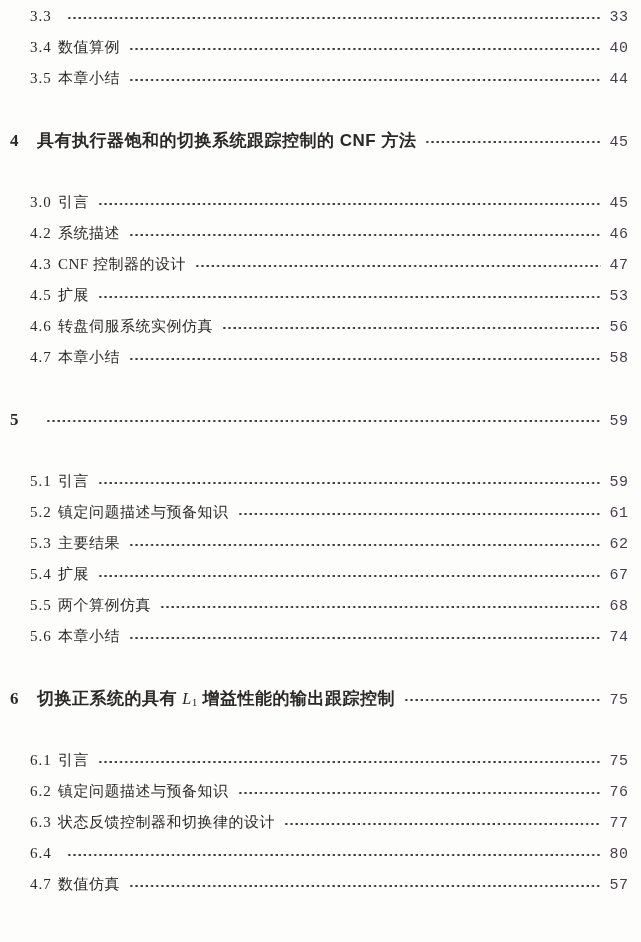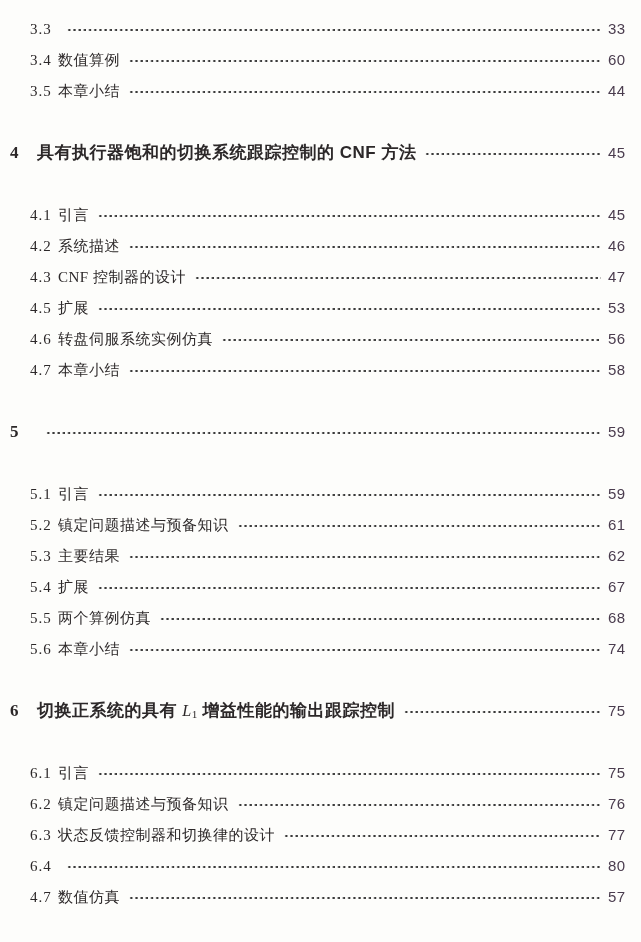--- a/index.html
+++ b/index.html
@@ -12,21 +12,21 @@
   html, body { background: #ffffff; }
   body {
     width: 641px; height: 942px;
     font-family: "Liberation Serif", serif;
     color: var(--text-color);
     overflow: hidden;
   }
   .page {
     width: 641px; height: 942px;
     background: var(--background);
-    padding: 13px 11px 0 10px;
+    padding: 1px 11px 0 10px;
   }
   .row {
     display: flex;
     align-items: baseline;
     height: 31px;
     line-height: 31px;
     white-space: nowrap;
   }
   .row.section {
     padding-left: 20px;
@@ -67,58 +67,58 @@
     align-self: center;
     height: 6px;
     margin: 2px 7px 0 9px;
     background-image: radial-gradient(circle at 2.4px 3px, var(--dot-color) 1.05px, transparent 1.45px);
     background-size: 5.2px 6px;
     background-repeat: repeat-x;
   }
   .pagenum {
     flex: 0 0 auto;
     width: 22px;
-    text-align: left;
+    text-align: center;
     font-size: 15px;
     font-weight: 400;
-    font-family: Liberation Sans, sans-serif;
+    font-family: Liberation Mono, monospace;
     letter-spacing: 0.5px;
     color: var(--page-number-color);
   }
 </style>
 </head>
 <body>
 
 <div class="page">
   <div id="toc">
       <div class="row section">
         <span class="num">3.3</span>
         <span class="leader"></span>
         <span class="pagenum">33</span>
       </div>
       <div class="row section">
         <span class="num">3.4</span>
         <span class="title"><span class="part text">数值算例</span></span>
         <span class="leader"></span>
-        <span class="pagenum">60</span>
+        <span class="pagenum">40</span>
       </div>
       <div class="row section">
         <span class="num">3.5</span>
         <span class="title"><span class="part text">本章小结</span></span>
         <span class="leader"></span>
         <span class="pagenum">44</span>
       </div>
       <div class="row chapter">
         <span class="num">4</span>
         <span class="title"><span class="part text">具有执行器饱和的切换系统跟踪控制的 CNF 方法</span></span>
         <span class="leader"></span>
         <span class="pagenum">45</span>
       </div>
       <div class="row section">
-        <span class="num">4.1</span>
+        <span class="num">3.0</span>
         <span class="title"><span class="part text">引言</span></span>
         <span class="leader"></span>
         <span class="pagenum">45</span>
       </div>
       <div class="row section">
         <span class="num">4.2</span>
         <span class="title"><span class="part text">系统描述</span></span>
         <span class="leader"></span>
         <span class="pagenum">46</span>
       </div>

